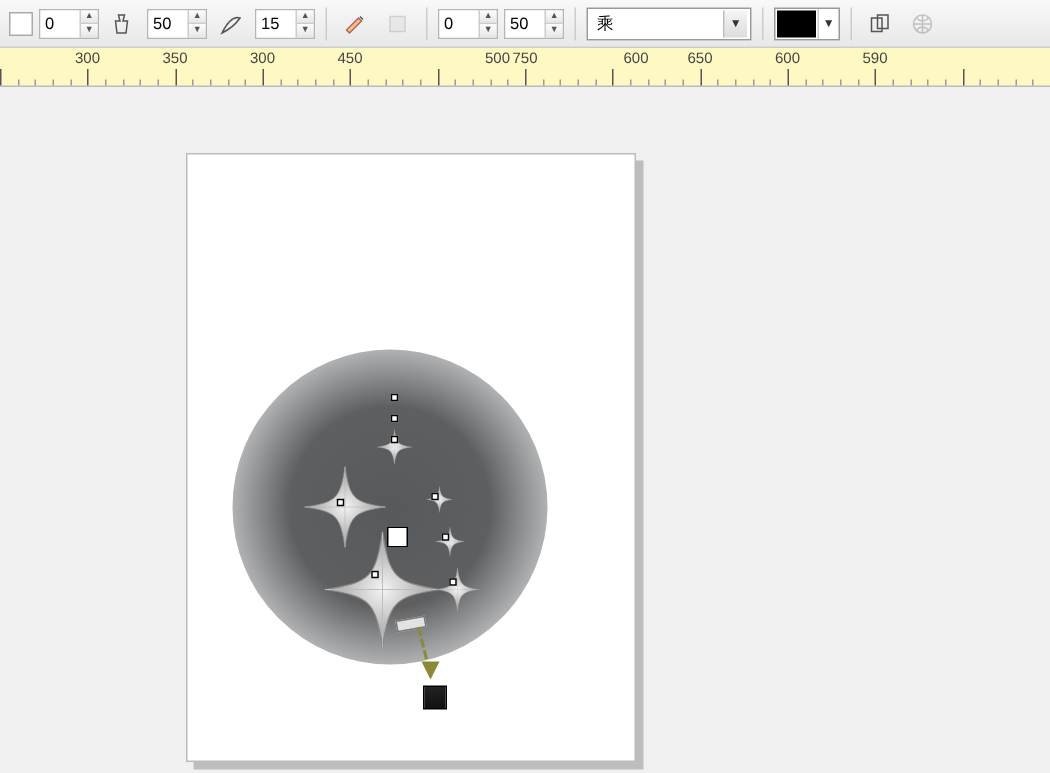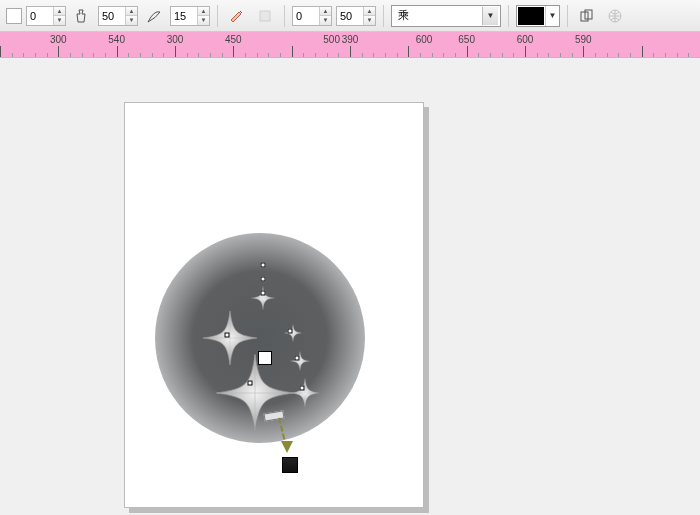--- a/index.html
+++ b/index.html
@@ -112,21 +112,21 @@
     width: 14px; height: 20px;
     display:flex;align-items:center;justify-content:center;
     font-size:8px;color:#333;
     border-left:1px solid #ccc;
   }
 
   
   .ruler {
     position: relative;
     height: 26px;
-    background: #f9a8d4;
+    background: #fef9c3;
     border-bottom: 1px solid #bbb;
     overflow: hidden;
   }
   .ruler-track {
     position: absolute;
     left: -254px;
     top: 0;
     height: 26px;
     display: flex;
   }
@@ -345,21 +345,21 @@
       <div class="tick-minor" style="left: 23.3333px;"></div>
       <div class="tick-minor" style="left: 35px;"></div>
       <div class="tick-minor" style="left: 46.6667px;"></div>
       <div class="tick-major" style="left: 58.3333px;"></div>
       <div class="tick-label" style="left: 58.3333px;">300</div>
       <div class="tick-minor" style="left: 70px;"></div>
       <div class="tick-minor" style="left: 81.6667px;"></div>
       <div class="tick-minor" style="left: 93.3333px;"></div>
       <div class="tick-minor" style="left: 105px;"></div>
       <div class="tick-major" style="left: 116.667px;"></div>
-      <div class="tick-label" style="left: 116.667px;">540</div>
+      <div class="tick-label" style="left: 116.667px;">350</div>
       <div class="tick-minor" style="left: 128.333px;"></div>
       <div class="tick-minor" style="left: 140px;"></div>
       <div class="tick-minor" style="left: 151.667px;"></div>
       <div class="tick-minor" style="left: 163.333px;"></div>
       <div class="tick-major" style="left: 175px;"></div>
       <div class="tick-label" style="left: 175px;">300</div>
       <div class="tick-minor" style="left: 186.667px;"></div>
       <div class="tick-minor" style="left: 198.333px;"></div>
       <div class="tick-minor" style="left: 210px;"></div>
       <div class="tick-minor" style="left: 221.667px;"></div>
@@ -369,21 +369,21 @@
       <div class="tick-minor" style="left: 256.667px;"></div>
       <div class="tick-minor" style="left: 268.333px;"></div>
       <div class="tick-minor" style="left: 280px;"></div>
       <div class="tick-major" style="left: 291.667px;"></div>
       <div class="tick-label" style="left: 291.667px; margin-left: 40px;">500</div>
       <div class="tick-minor" style="left: 303.333px;"></div>
       <div class="tick-minor" style="left: 315px;"></div>
       <div class="tick-minor" style="left: 326.667px;"></div>
       <div class="tick-minor" style="left: 338.333px;"></div>
       <div class="tick-major" style="left: 350px;"></div>
-      <div class="tick-label" style="left: 350px;">390</div>
+      <div class="tick-label" style="left: 350px;">750</div>
       <div class="tick-minor" style="left: 361.667px;"></div>
       <div class="tick-minor" style="left: 373.333px;"></div>
       <div class="tick-minor" style="left: 385px;"></div>
       <div class="tick-minor" style="left: 396.667px;"></div>
       <div class="tick-major" style="left: 408.333px;"></div>
       <div class="tick-label" style="left: 424px;">600</div>
       <div class="tick-minor" style="left: 420px;"></div>
       <div class="tick-minor" style="left: 431.667px;"></div>
       <div class="tick-minor" style="left: 443.333px;"></div>
       <div class="tick-minor" style="left: 455px;"></div>

